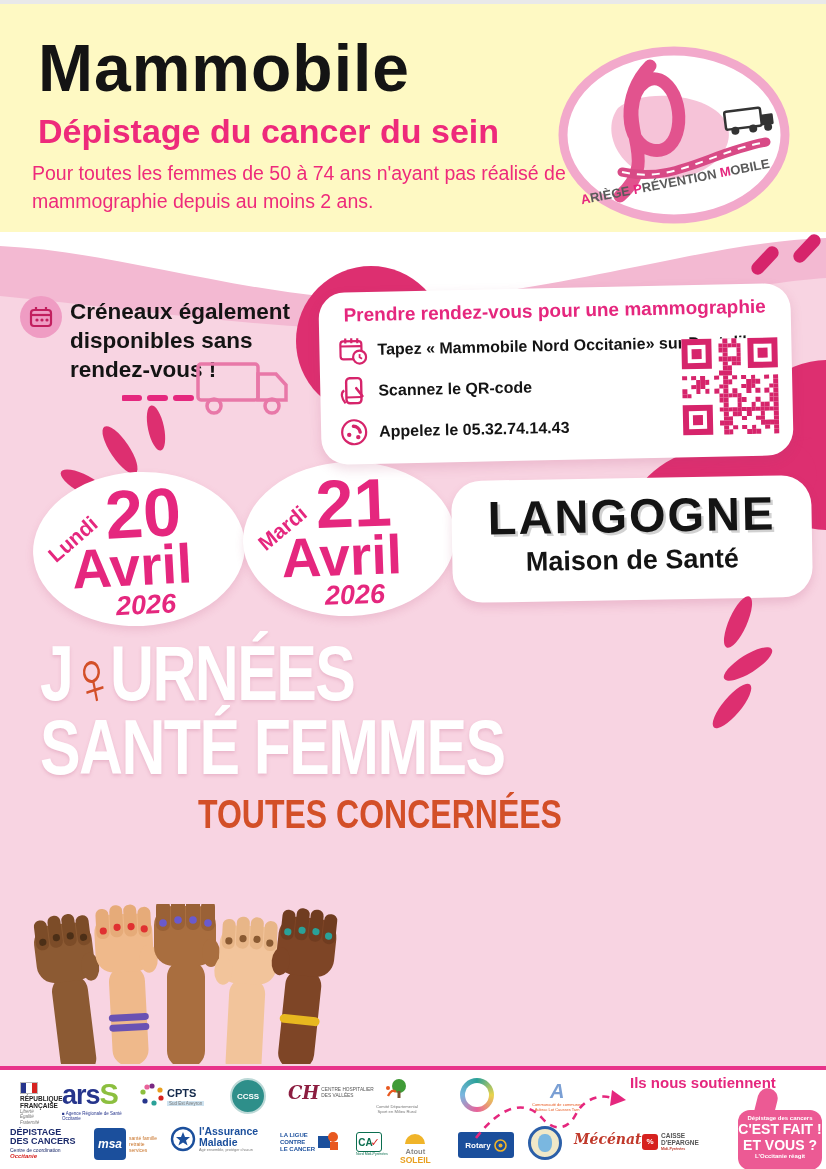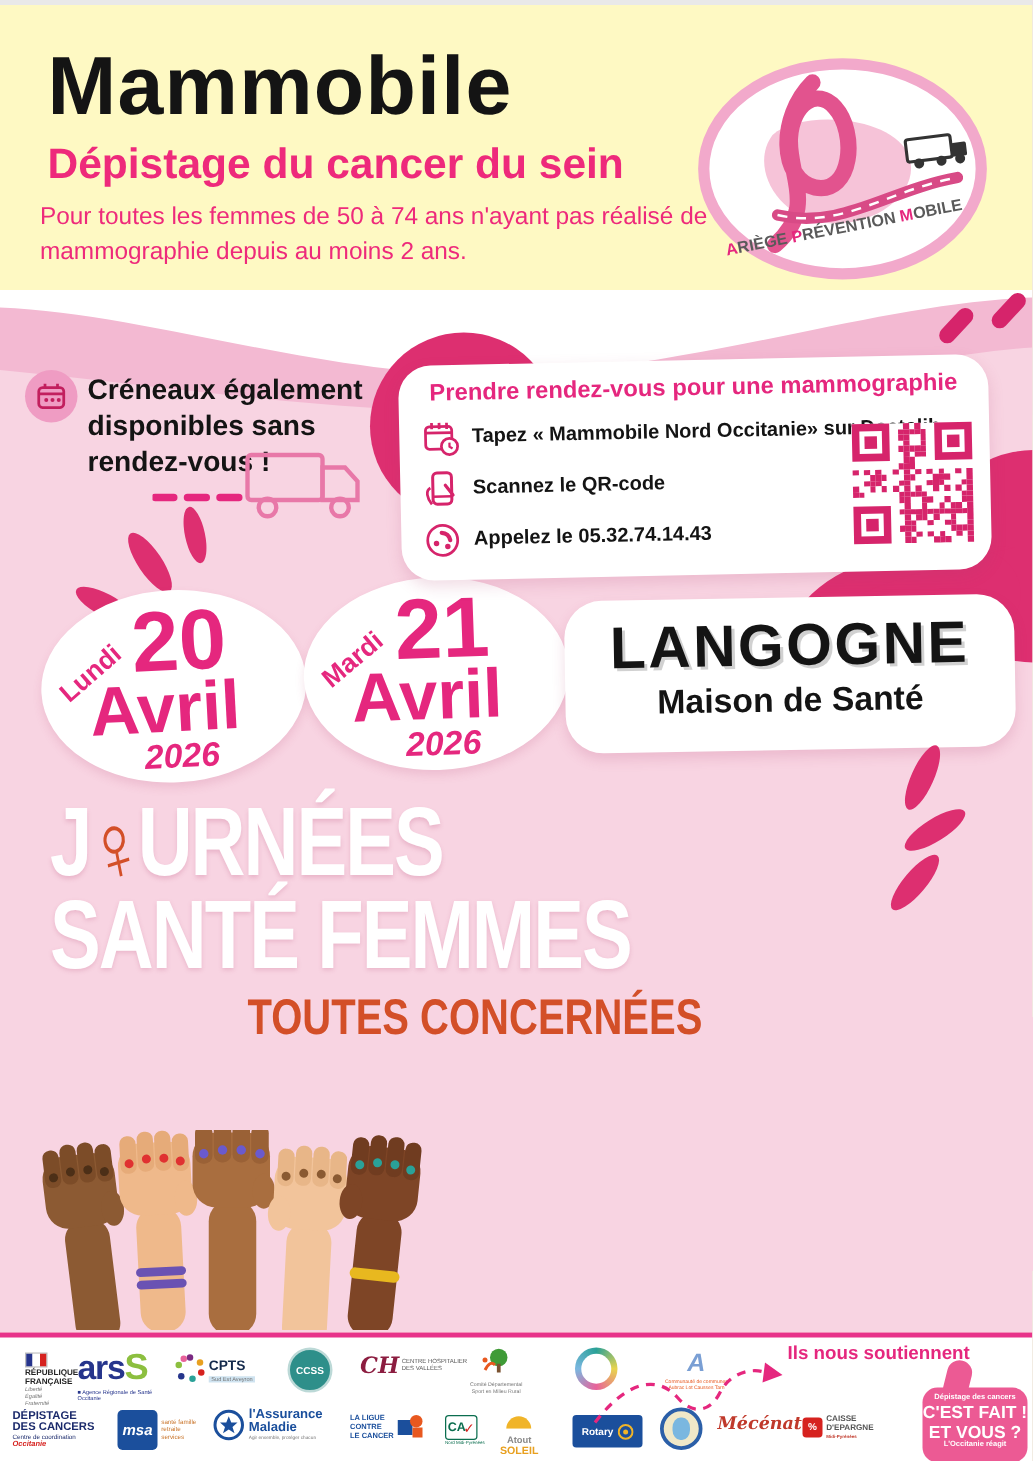--- a/index.html
+++ b/index.html
@@ -486,21 +486,21 @@
       <div style="font-size:9px;font-weight:900;color:#1b2a6b"><span>DES CANCERS</span></div>
       <div class="tiny" style="color:#1b2a6b;font-size:5px"><span>Centre de coordination</span></div>
       <div style="font-size:6px;font-weight:800;font-style:italic;color:#d6221f"><span>Occitanie</span></div>
     </div>
     <div class="lg" style="left:94px;top:58px;display:flex;gap:3px;align-items:center">
       <div style="width:32px;height:32px;background:#1b4f9c;border-radius:4px;display:flex;align-items:center;justify-content:center;color:#fff;font-weight:800;font-style:italic;font-size:12px">
           <span>msa</span>
         </div>
       <div class="tiny" style="color:#c9742a;font-size:5px;width:34px"><span>santé famille retraite services</span></div>
     </div>
-    <div class="lg" style="left:170px;top:56px;display:flex;gap:3px;align-items:flex-end">
+    <div class="lg" style="left:170px;top:56px;display:flex;gap:3px;align-items:flex-start">
       <svg width="26" height="26" viewBox="0 0 26 26">
           <circle cx="13" cy="13" r="11" fill="none" stroke="#1b4f9c" stroke-width="2.4"></circle>
           <path d="M13,6 l2,5 5,0 -4,3.5 1.6,5 -4.6,-3 -4.6,3 1.6,-5 -4,-3.5 5,0 z" fill="#1b4f9c"></path>
         </svg>
       <div>
           <div style="font-size:10.5px;font-weight:900;color:#1b4f9c;line-height:1.05"><span>l'Assurance</span><br><span>Maladie</span></div>
           <div class="tiny" style="font-size:3.8px">Agir ensemble, protéger chacun</div>
         </div>
     </div>
     <div class="lg" style="left:280px;top:62px;display:flex;gap:3px;align-items:center">

